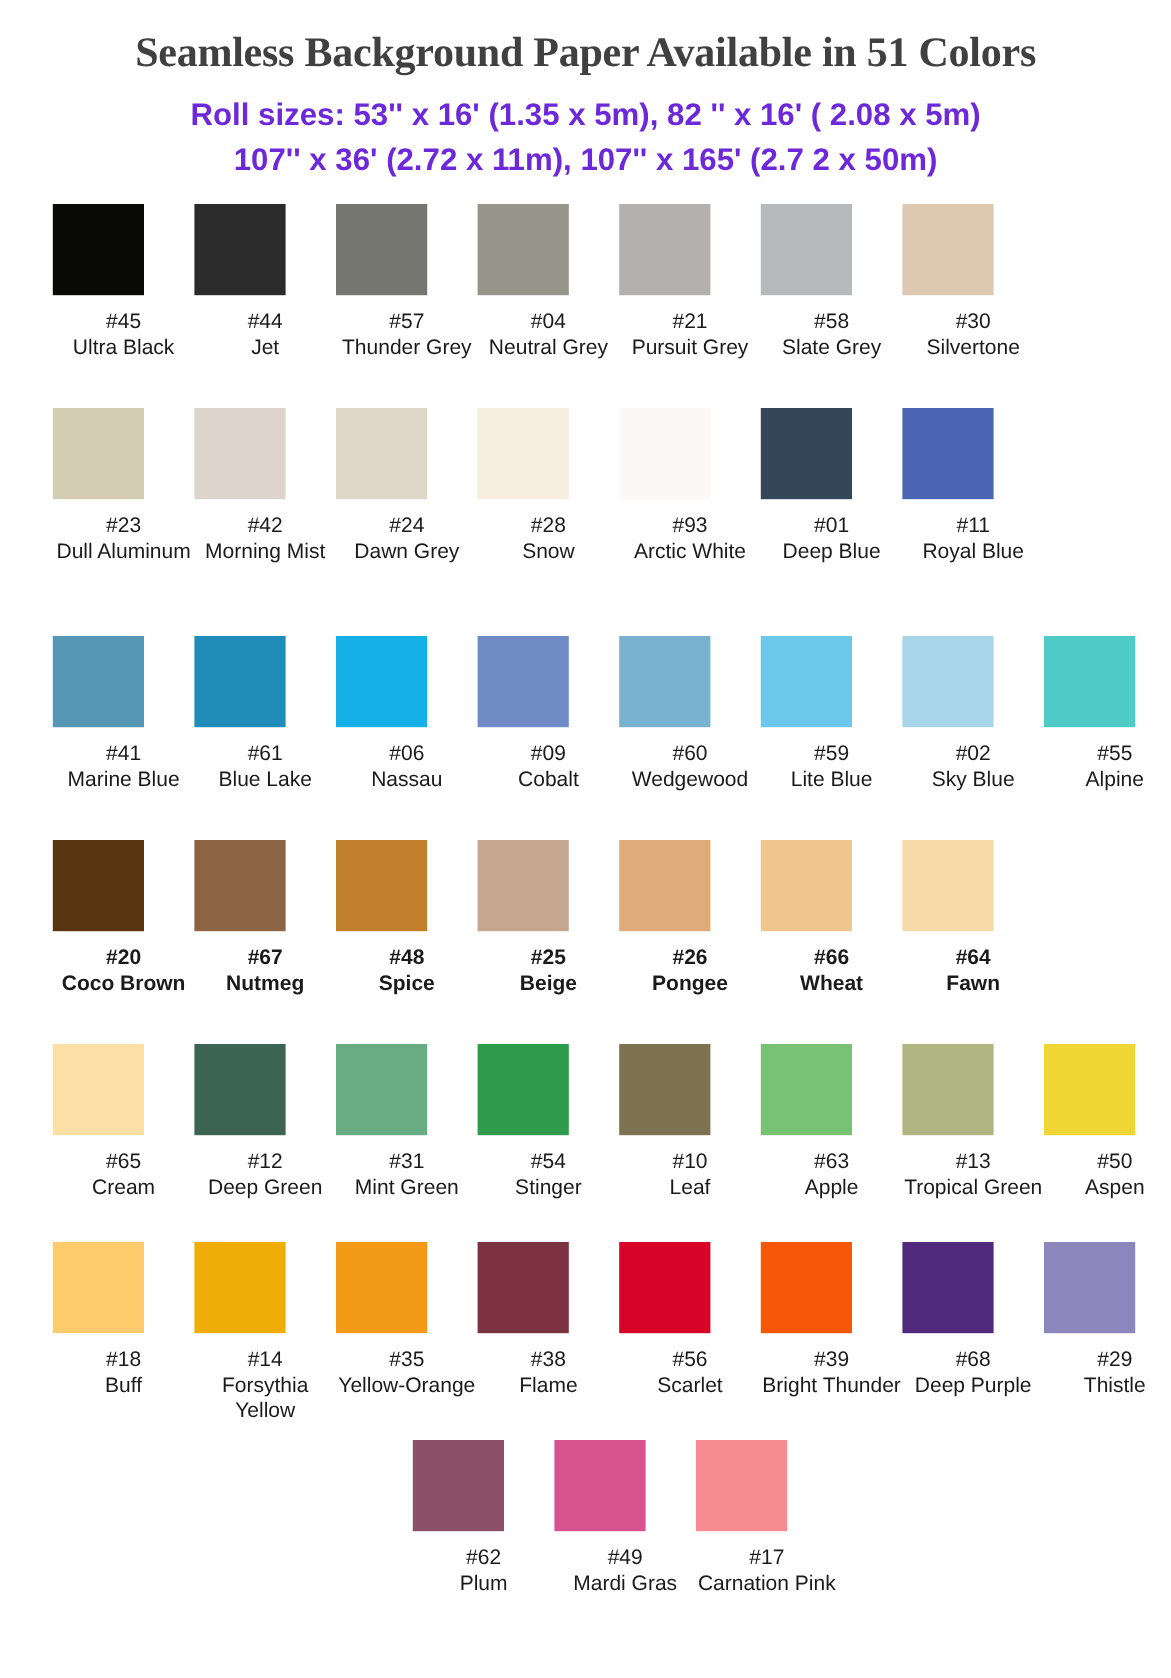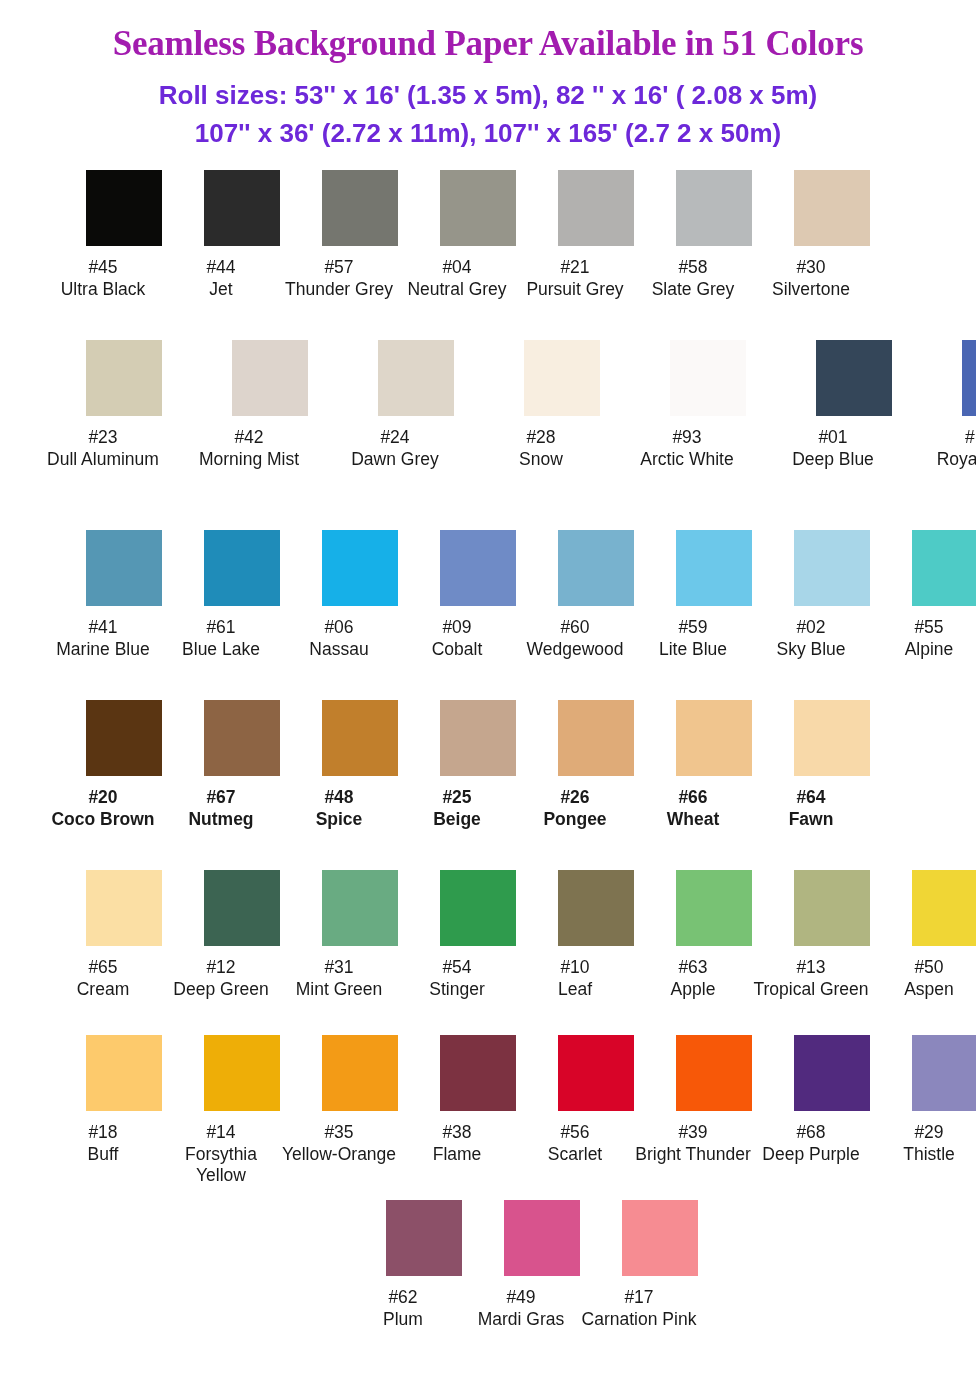--- a/index.html
+++ b/index.html
@@ -20,21 +20,21 @@
   .header {
     padding-top: 26px;
     text-align: center;
   }
   .title {
     font-family: "Liberation Serif", serif;
     font-weight: bold;
     font-size: 35px;
     line-height: 1.0;
     letter-spacing: -0.2px;
-    color: #a21caf;
+    color: #404040;
     margin: 0 0 16px 0;
     white-space: nowrap;
   }
   .subtitle-line {
     font-family: "Liberation Sans", sans-serif;
     font-weight: bold;
     font-size: 26px;
     line-height: 1.45;
     color: #6d28d9;
     white-space: nowrap;
@@ -49,21 +49,21 @@
     display: flex;
     flex-direction: row;
     align-items: flex-start;
     justify-content: flex-start;
   }
   .cell {
     width: 118px;
     flex: 0 0 118px;
     display: flex;
     flex-direction: column;
-    align-items: flex-end;
+    align-items: flex-start;
   }
   .swatch {
     width: 76px;
     height: 76px;
     display: block;
   }
   .cell-label {
     width: 100%;
     margin-top: 11px;
     font-size: 17.5px;
@@ -74,21 +74,21 @@
   }
   .cell-label .code {
     display: block;
   }
   .cell-label .name {
     display: block;
   }
 
   
   .row-0 { height: 170px; }
-  .row-1 { height: 190px; gap: 28px; }
+  .row-1 { height: 190px; }
   .row-2 { height: 170px; }
   .row-3 { height: 170px; font-weight: bold; }
   .row-4 { height: 165px; }
   .row-5 { height: 165px; }
   .row-6 { height: 165px; }
 
   
   .row.partial {
     padding-left: 300px;
   }

